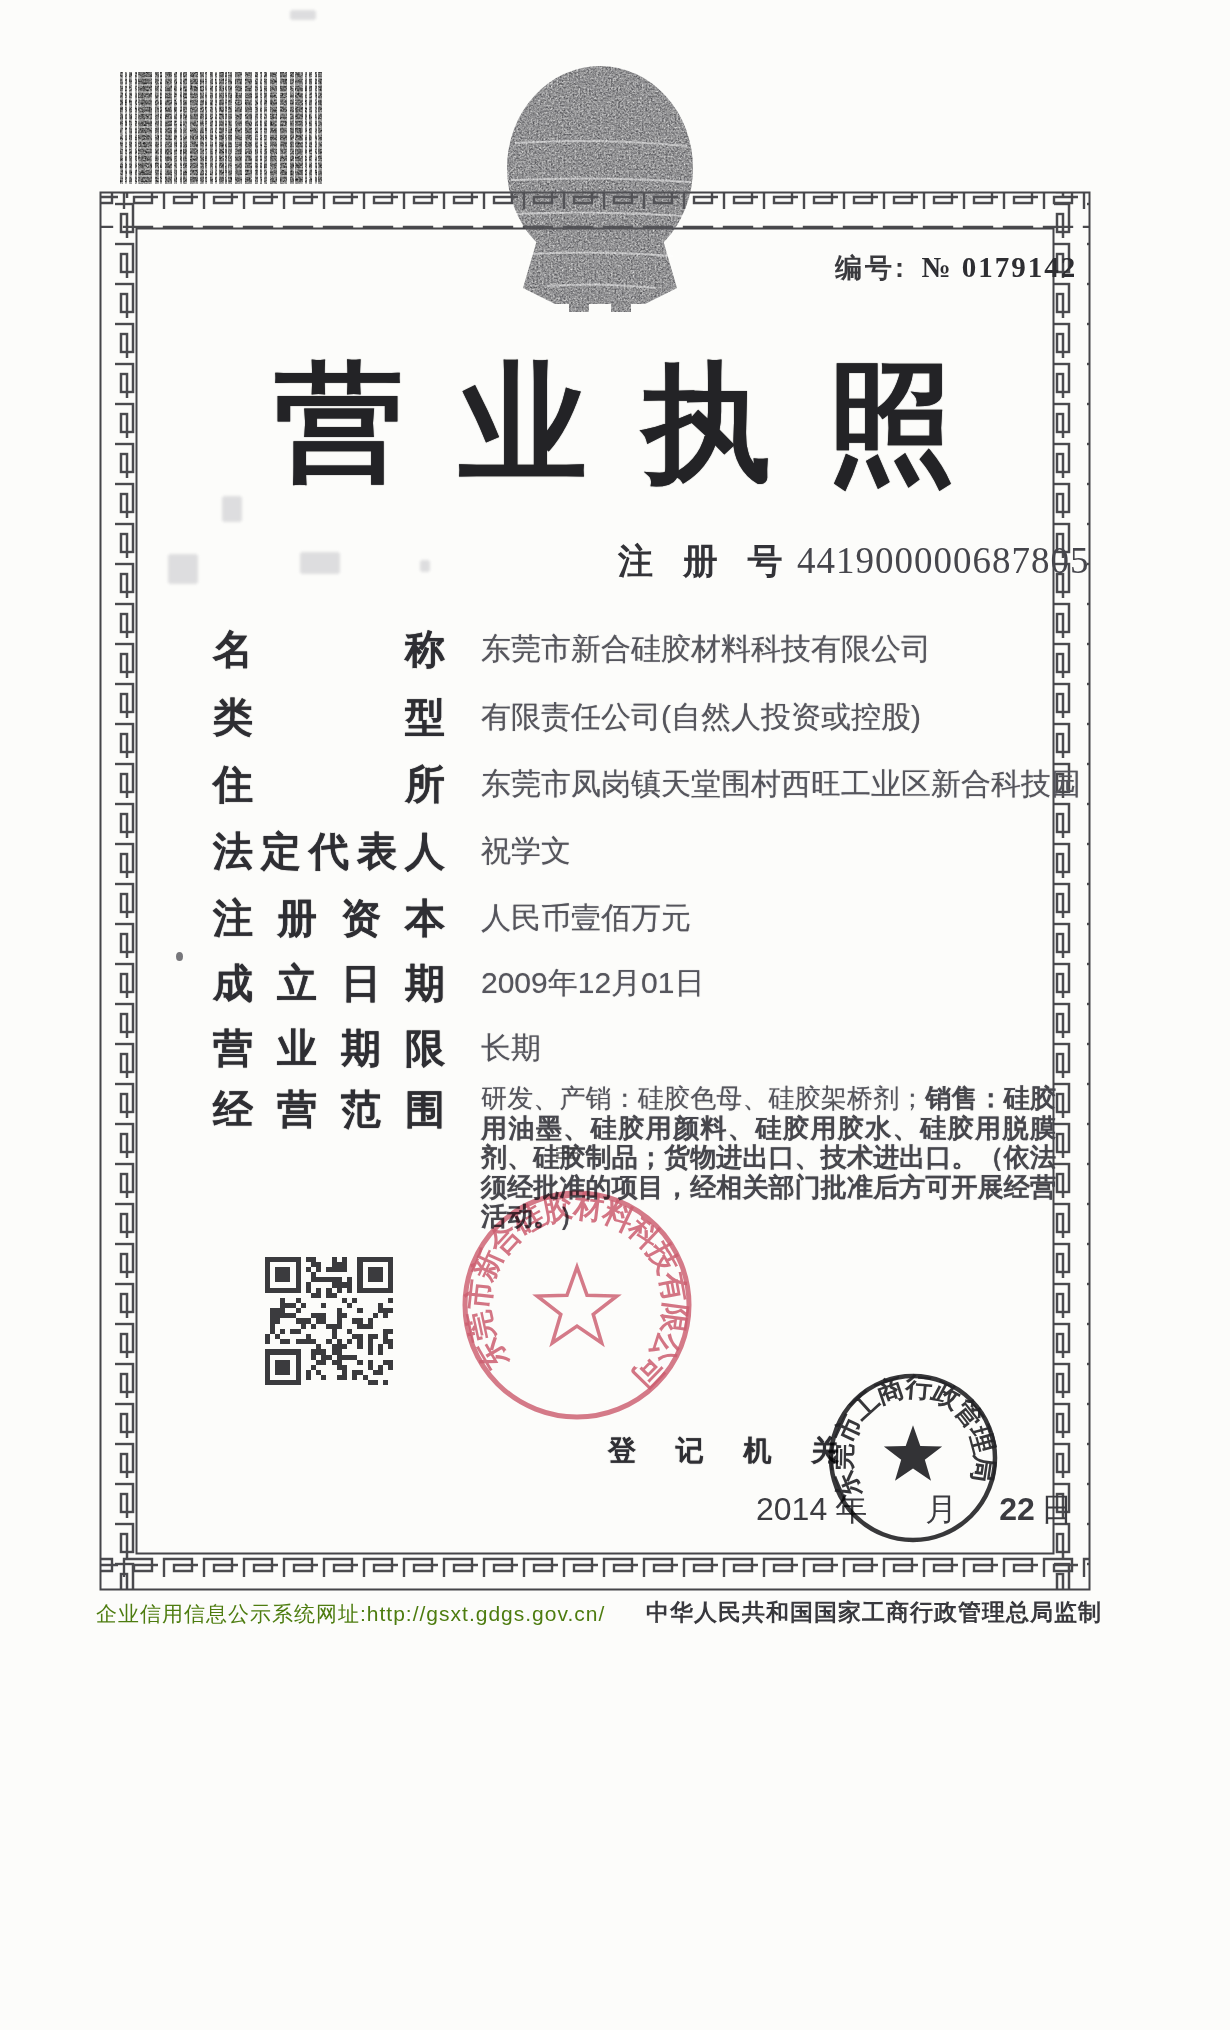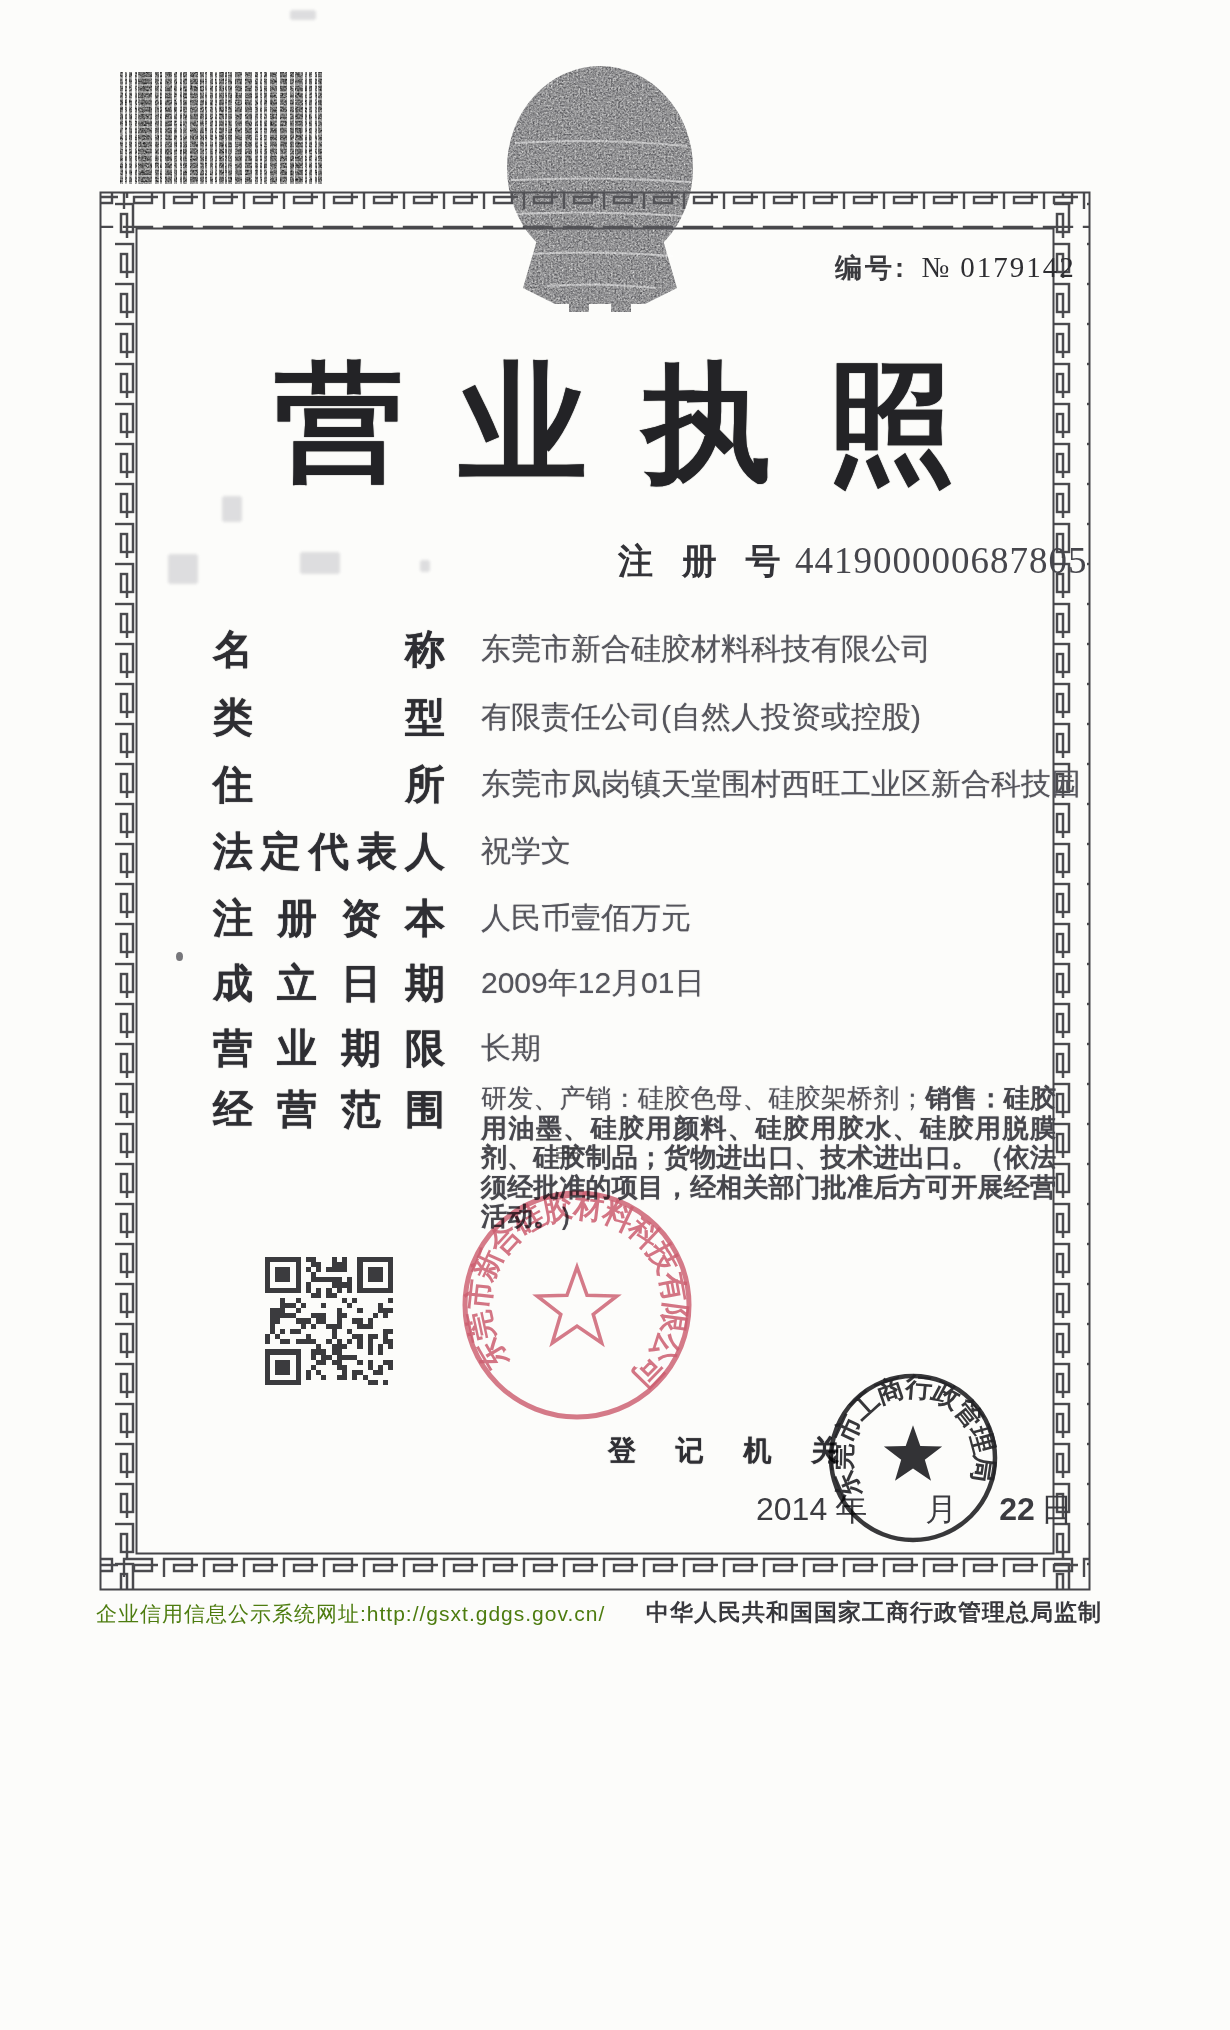--- a/index.html
+++ b/index.html
@@ -10,28 +10,28 @@
   .barcode{position:absolute;left:120px;top:72px;width:202px;height:112px;
     background:
       repeating-linear-gradient(0deg, rgba(255,255,255,.35) 0 2px, transparent 2px 7px),
       repeating-linear-gradient(90deg,#1e1e1e 0 2px,transparent 2px 5px),
       repeating-linear-gradient(90deg,#232323 0 3px,transparent 3px 9px),
       repeating-linear-gradient(90deg,transparent 0 21px,#161616 21px 26px);
     filter:url(#grainF);}
 
   .serial-line{position:absolute;left:835px;top:250px;white-space:nowrap;}
   .serial-label{font-size:27px;font-weight:700;color:#3a3a3e;letter-spacing:3px;text-align:right;}
-  .serial-no{font-size:29px;font-weight:400;color:#2e2e32;font-family:"Liberation Serif","DejaVu Serif",serif;letter-spacing:2px;margin-left:10px;}
+  .serial-no{font-size:29px;font-weight:700;color:#2e2e32;font-family:"Liberation Serif","DejaVu Serif",serif;letter-spacing:2px;margin-left:10px;}
 
   .cert-title{position:absolute;left:0;right:0;top:338px;text-align:center;
     font-size:128px;font-weight:900;color:#232326;letter-spacing:56px;padding-left:56px;
     text-shadow:0 0 1px #2a2a2a;}
 
   .regno-row{position:absolute;left:618px;top:538px;white-space:nowrap;}
-  .regno-label{font-size:35px;font-weight:700;color:#333338;letter-spacing:10px;font-family:Liberation Serif, serif;}
+  .regno-label{font-size:35px;font-weight:700;color:#333338;letter-spacing:10px;}
   .regno-value{font-size:37px;color:#46464c;font-family:Liberation Serif, serif;letter-spacing:1px;}
 
   
   .field-row{position:absolute;left:213px;display:flex;align-items:flex-start;}
   .field-label{width:232px;display:flex;justify-content:space-between;
     font-size:40px;font-weight:700;color:#2e2e33;flex:none;text-shadow:0 0 1px #3a3a3a;}
   .field-value{margin-left:36px;font-size:30px;color:#55555c;padding-top:7px;white-space:nowrap;
     text-shadow:0 0 1px rgba(90,90,95,.55);}
   .field-row.scope .field-value{white-space:normal;width:575px;font-size:26px;line-height:29.5px;
     padding-top:2px;text-align:justify;}

